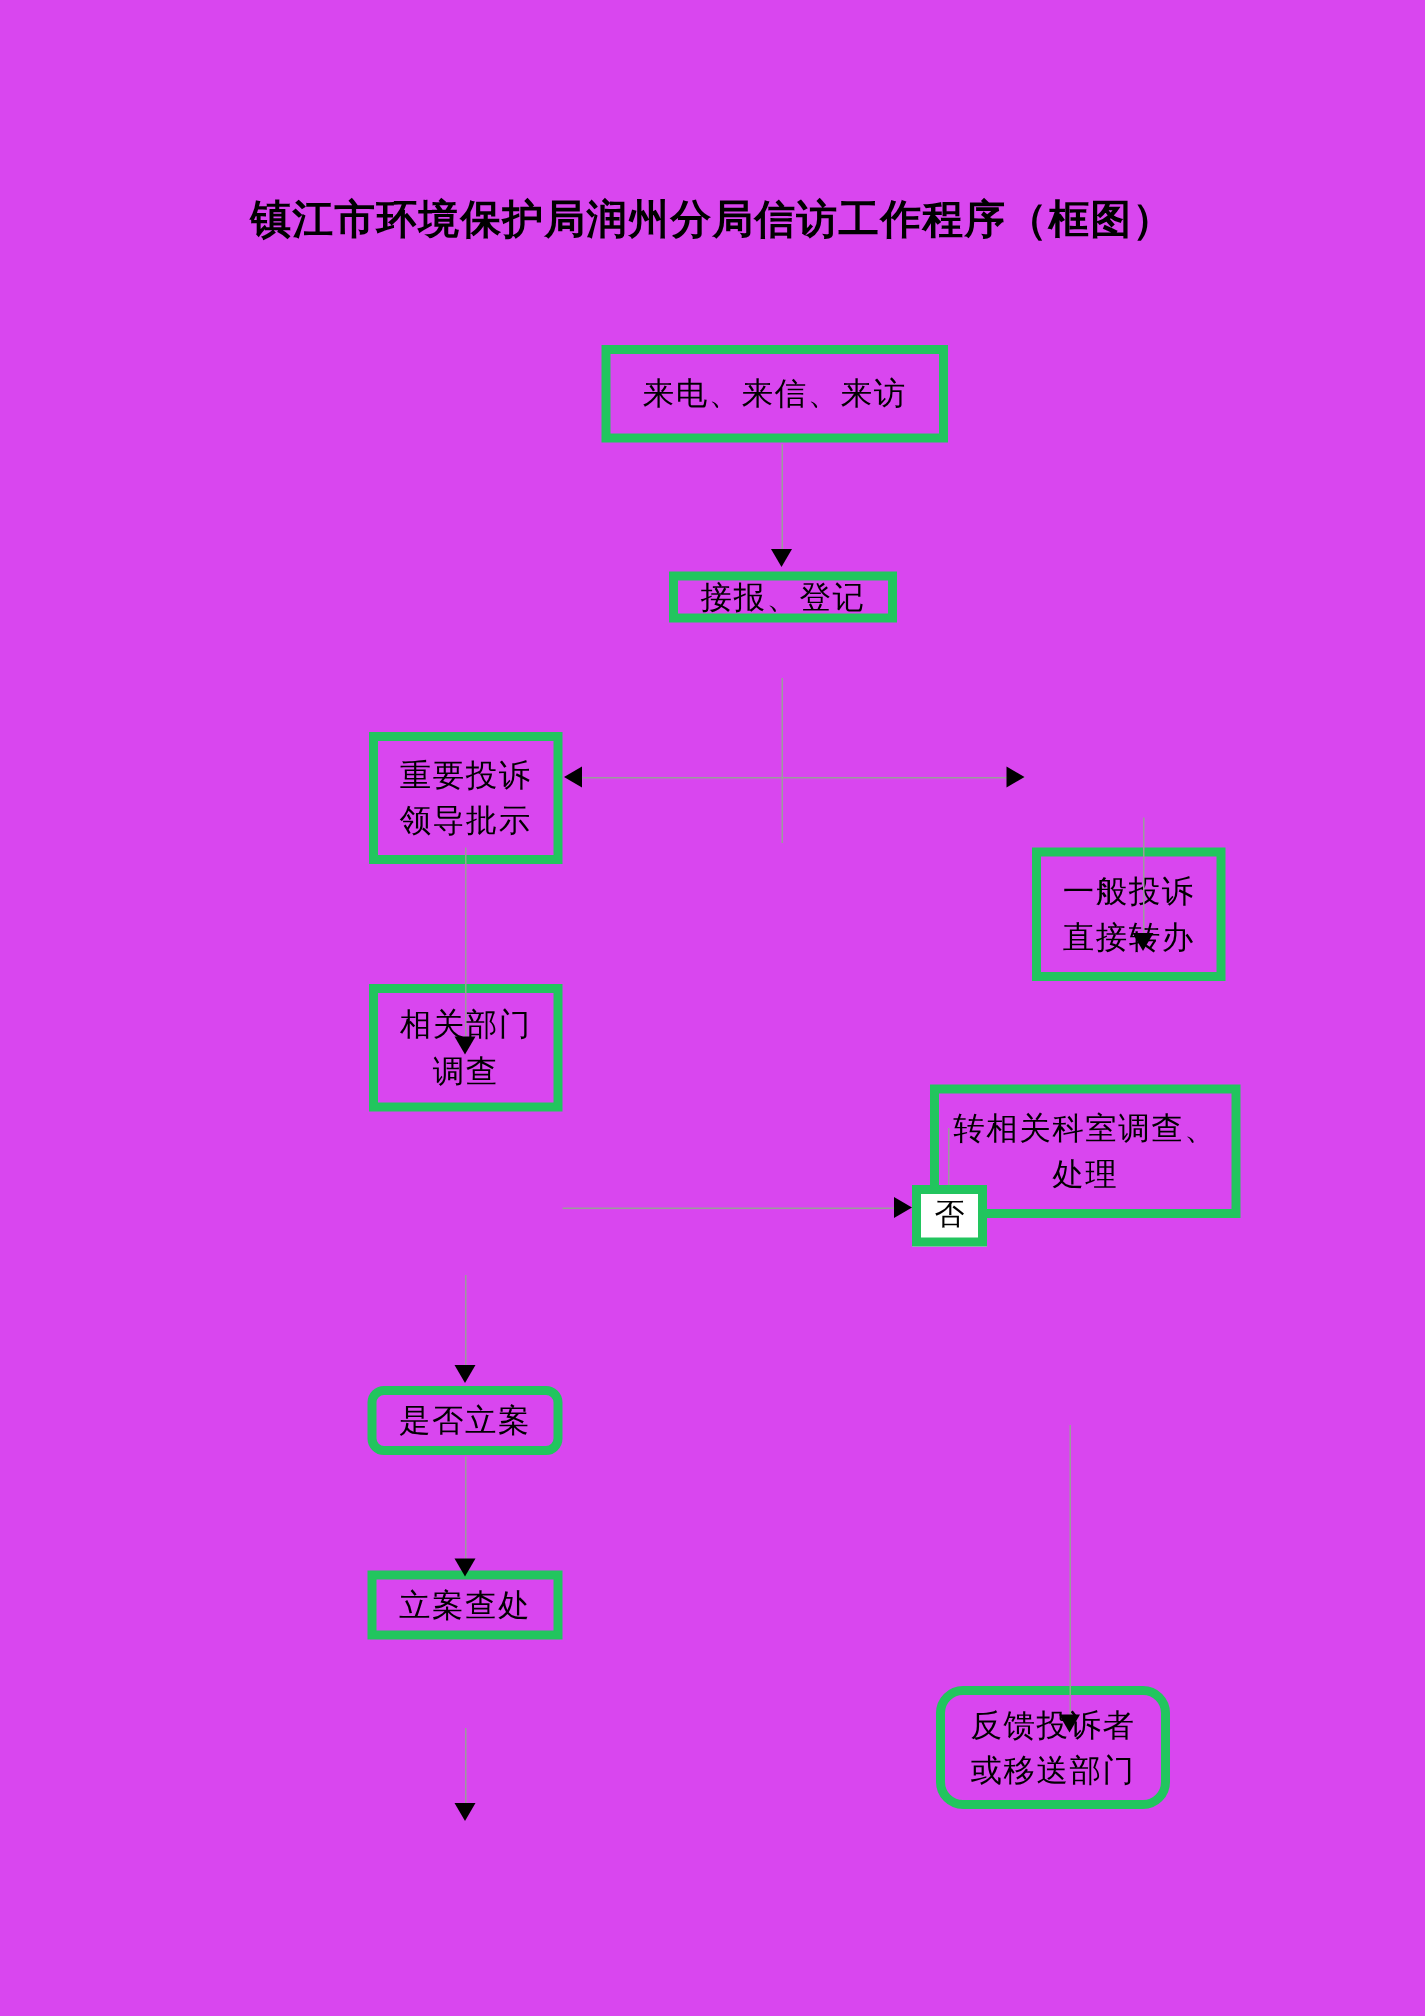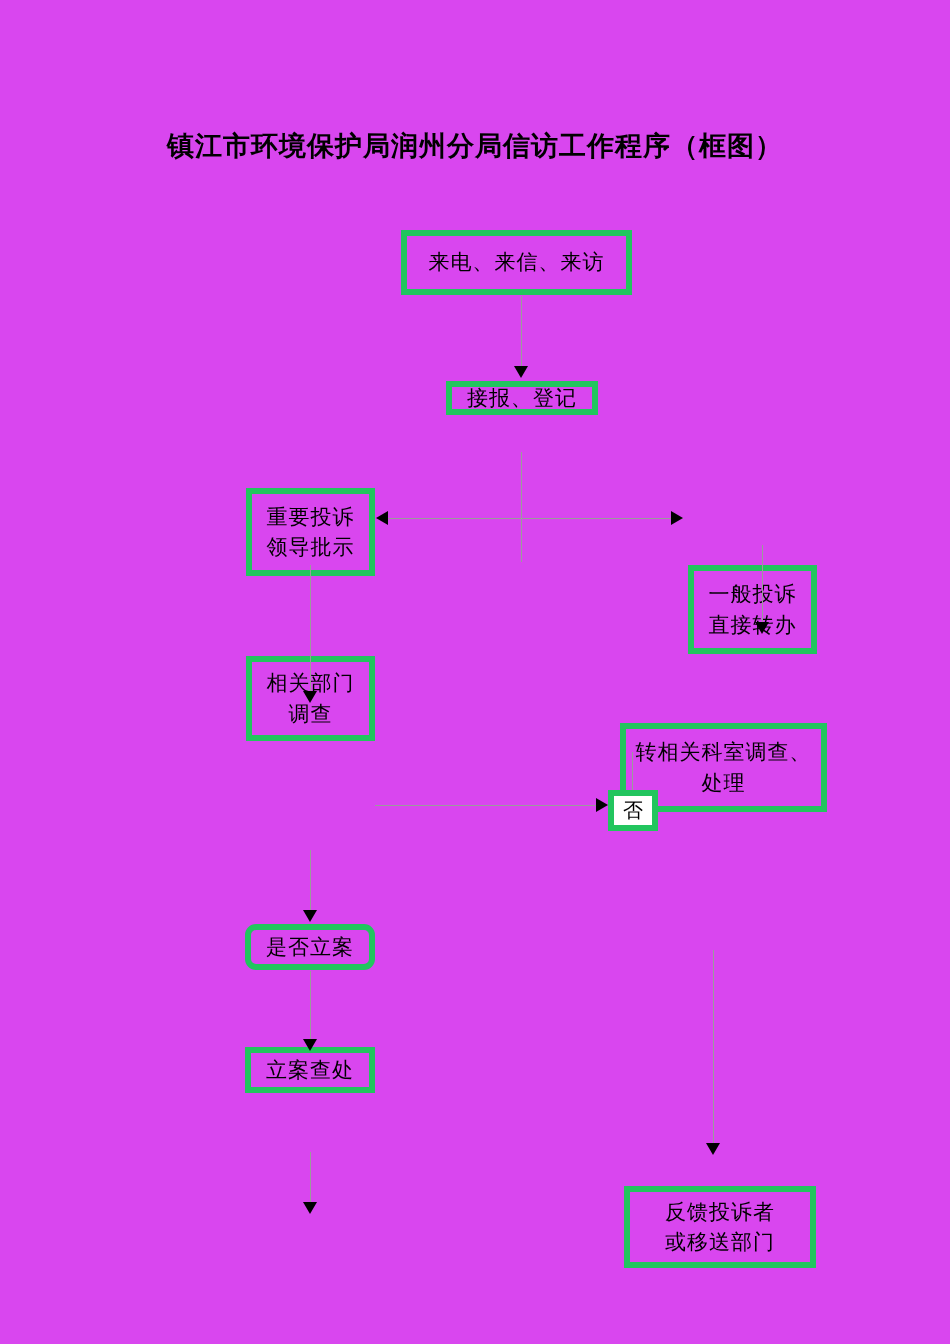--- a/index.html
+++ b/index.html
@@ -123,21 +123,21 @@
   </div>
 
   <div class="node" style="left:245px; top:924px; width:130px; height:46px;border-radius:11px;">
     <span class="line">是否立案</span>
   </div>
 
   <div class="node" style="left:245px; top:1047px; width:130px; height:46px;">
     <span class="line">立案查处</span>
   </div>
 
-  <div class="node" style="left:624px; top:1186px; width:192px; height:82px;">
+  <div class="node" style="left:624px; top:1124px; width:156px; height:82px;border-radius:18px;">
     <span class="line">反馈投诉者</span>
     <span class="line">或移送部门</span>
   </div>
 
   <div class="vline" style="left:521px; top:296px; height:72px;"></div>
   <div class="arrow-down" style="left:514px; top:366px;"></div>
 
   <div class="vline" style="left:521px; top:452px; height:110px;"></div>
 
   <div class="hline" style="left:387px; top:518px; width:296px;"></div>

